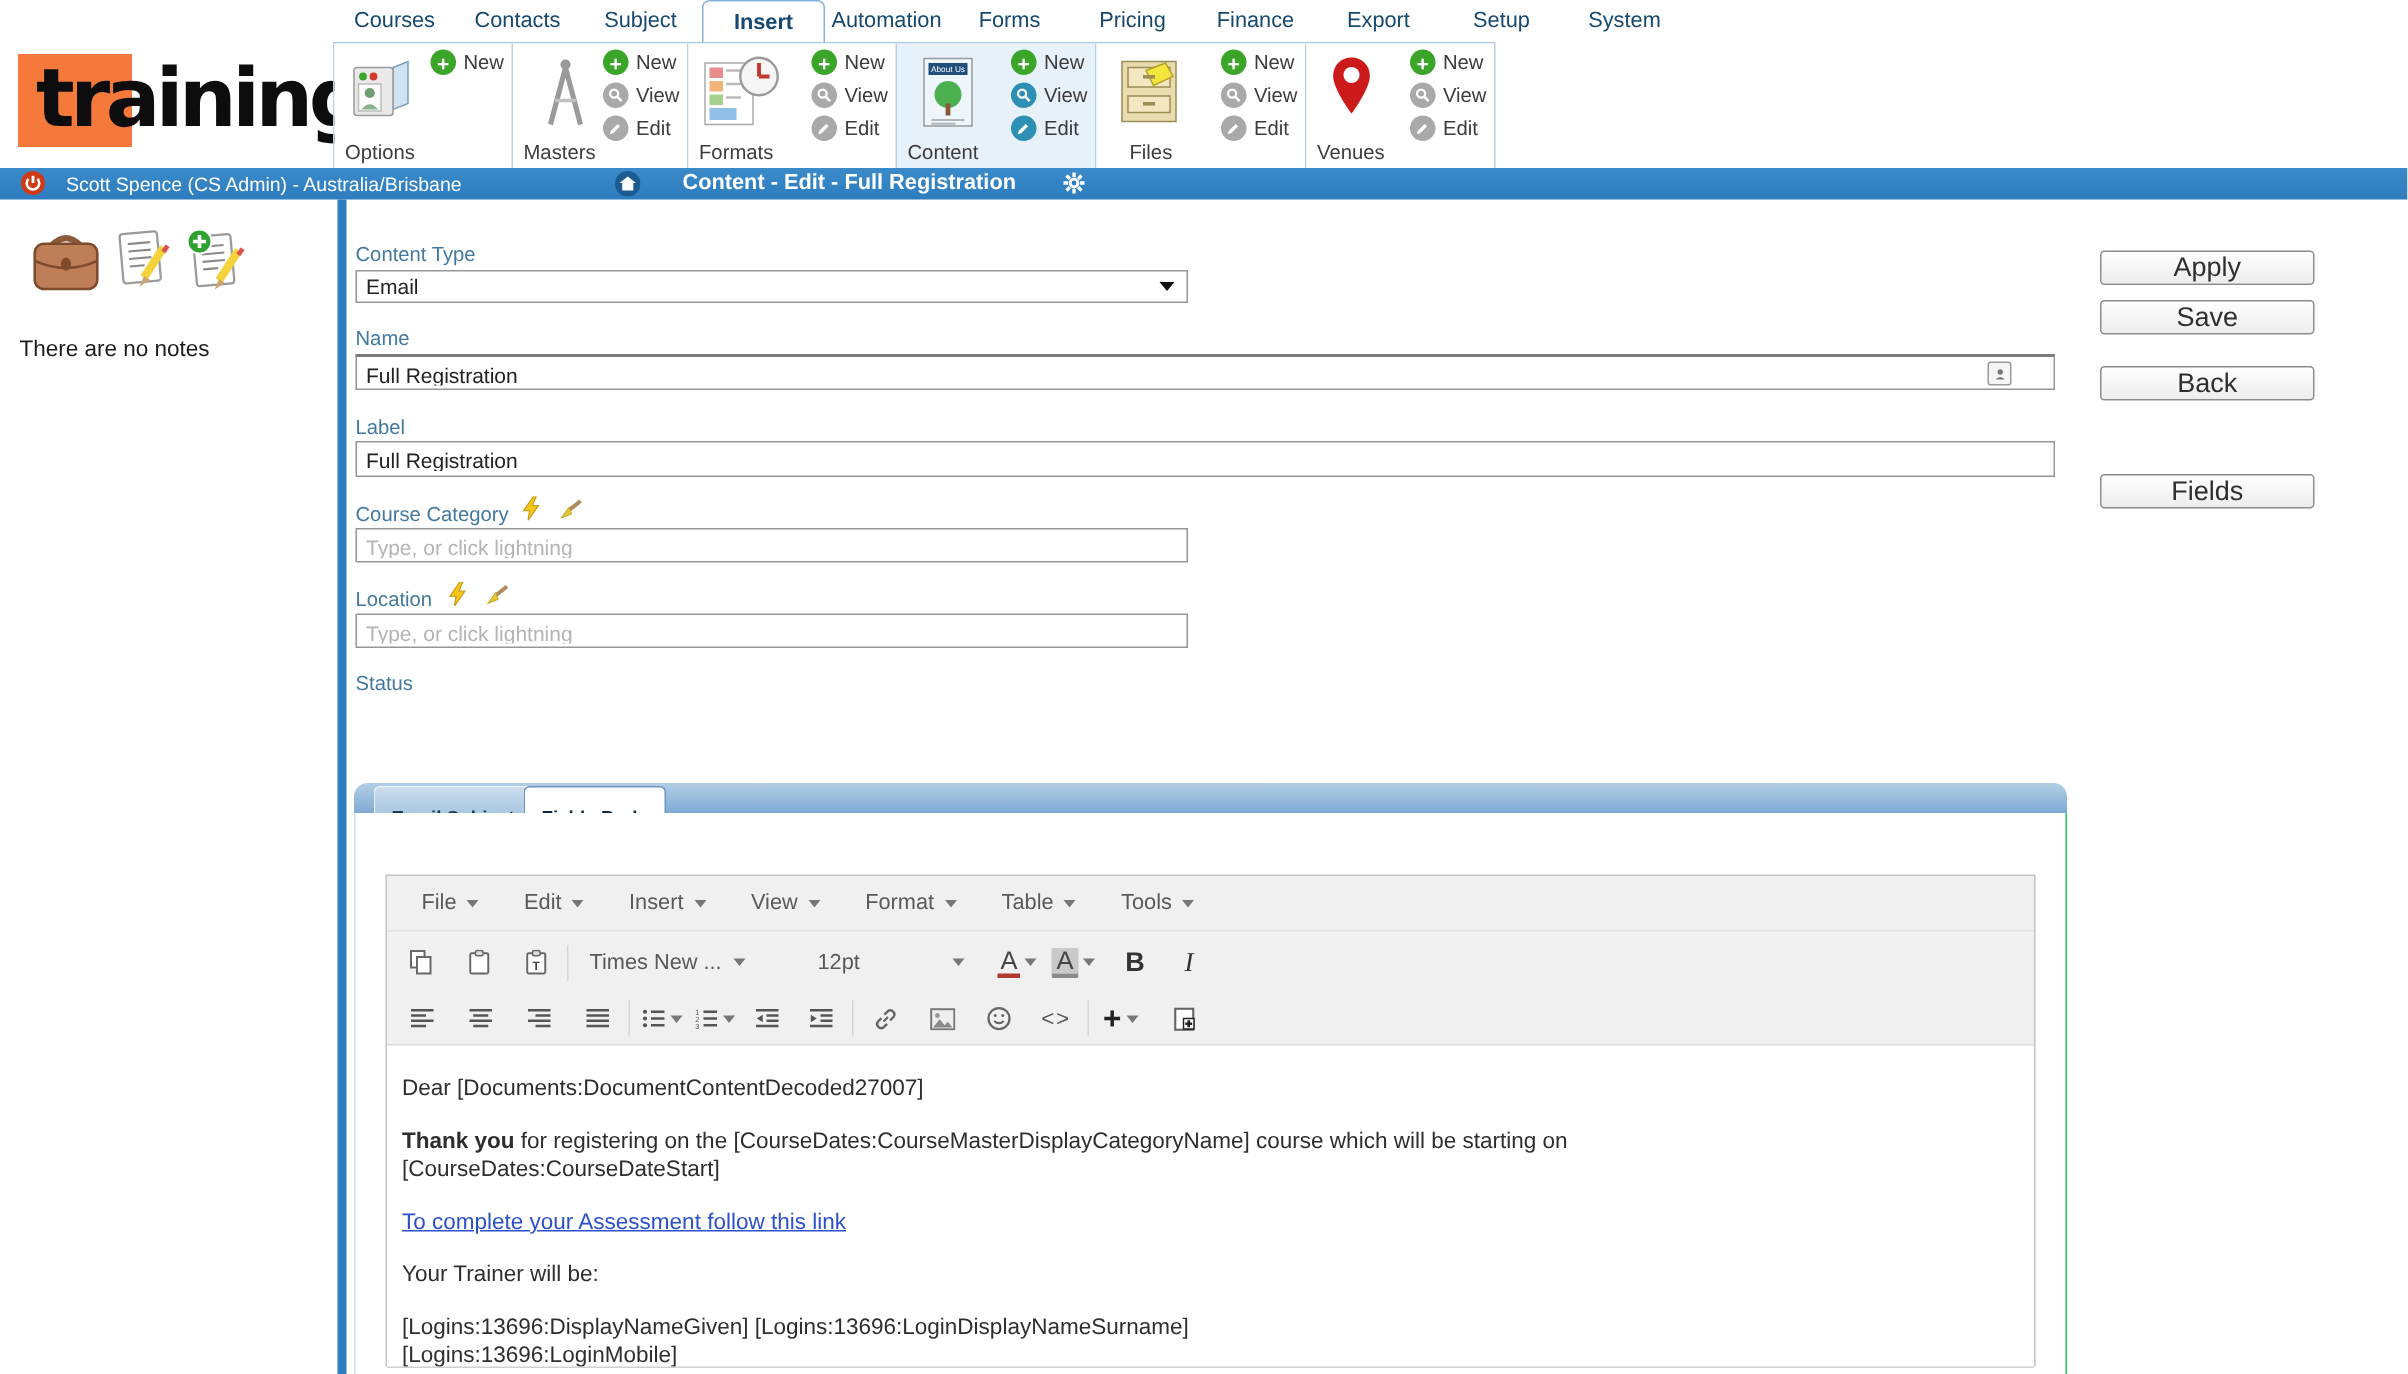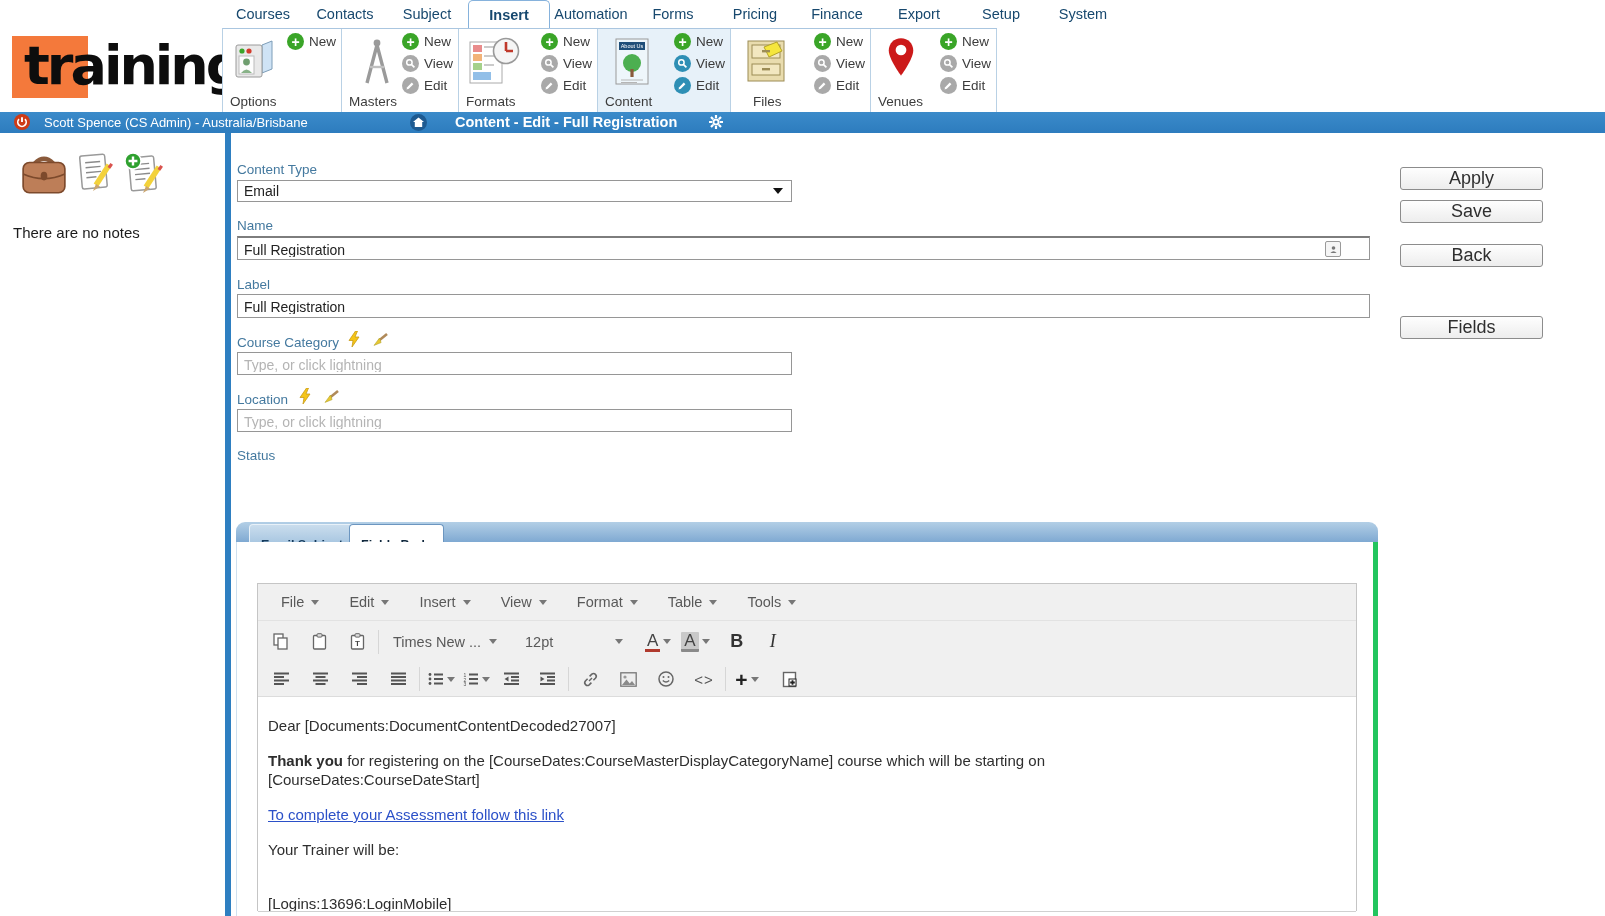--- a/index.html
+++ b/index.html
@@ -55,21 +55,21 @@
 
   
   .abtn { position:absolute; left:1400px; width:143px; height:23px; border:1px solid #8c8c8c; border-radius:3px; background:linear-gradient(#fefefe,#ededed); font-size:18px; color:#2f2f2f; text-align:center; line-height:21px; cursor:pointer; }
 
   
   .tabwrap { position:absolute; left:236px; top:522px; width:1142px; height:394px; }
   .tabbar { position:relative; height:20px; background:linear-gradient(#b3cfe6,#7fa9d2); border-radius:9px 9px 0 0; }
   .etab { position:absolute; top:2px; height:18px; padding:12px 11px; font-size:12.5px; font-weight:bold; line-height:17px; border-radius:4px 4px 0 0; cursor:pointer; }
   .etab.subject { left:13px; color:#143a5c; background:linear-gradient(#cadded,#9dbfdd); border:1px solid #e8f1f8; border-bottom:none; }
   .etab.body { left:113px; color:#10283d; background:#fff; border:1px solid #6c96c0; border-bottom:none; }
-  .tabpanel { position:absolute; top:20px; left:0; right:0; bottom:0; background:#fff; border-left:1px solid #cfe0ef; border-right:5px solid #22c55e; }
+  .tabpanel { position:absolute; top:20px; left:0; right:0; bottom:0; background:#fff; border-left:1px solid #cfe0ef; border-right:1px solid #22c55e; }
 
   .editor { position:absolute; left:20px; top:41px; width:1100px; height:328px; border:1px solid #c5c5c5; background:#f0f0f0; }
   .menubar { height:36px; display:flex; align-items:center; padding-left:12px; gap:8px; }
   .menu-item { display:flex; align-items:center; gap:7px; font-size:14.5px; color:#595959; padding:6px 11px; cursor:pointer; }
   .caret { width:0; height:0; border-left:4px solid transparent; border-right:4px solid transparent; border-top:5px solid #777; }
   .toolbar1 { height:42px; border-top:1px solid #e2e2e2; display:flex; align-items:center; padding-left:10px; }
   .toolbar2 { height:34px; display:flex; align-items:center; padding-left:10px; }
   .tbtn { min-width:26px; height:26px; display:inline-flex; align-items:center; justify-content:center; gap:3px; cursor:pointer; border-radius:2px; color:#595959; }
   .tsep { width:1px; height:24px; background:#d6d6d6; margin:0 8px; }
   .fontname { width:116px; font-size:14.5px; color:#595959; display:inline-flex; justify-content:space-between; align-items:center; padding:0 6px; cursor:pointer; }
@@ -500,21 +500,21 @@
                 <rect x="1.5" y="2.5" width="12" height="13.5" rx="1" fill="#fff" stroke="#666" stroke-width="1.3"></rect>
                 <rect x="5" y="0.7" width="5" height="3.4" rx="1" fill="#ddd" stroke="#666"></rect>
                 <text x="7.5" y="13.4" font-size="8" fill="#444" text-anchor="middle" font-family="Liberation Sans,sans-serif" font-weight="bold">T</text>
               </svg>
           </span>
           <span class="tsep"></span>
           <span class="fontname">
             <span>Times New ...</span>
             <span class="caret"></span>
           </span>
-          <span class="fontsize" style="margin-left:16px">
+          <span class="fontsize" style="margin-left:36px">
             <span>12pt</span>
             <span class="caret"></span>
           </span>
           <span class="tbtn" style="margin-left:16px">
             <span class="fc-a">A</span>
             <span class="caret"></span>
           </span>
           <span class="tbtn" style="margin-left:10px">
             <span class="bc-a">A</span>
             <span class="caret"></span>
@@ -615,20 +615,20 @@
                 <path d="M10.5 9.2 v4.6 M8.2 11.5 h4.6" stroke="#222" stroke-width="1.8"></path>
               </svg>
             </span>
         </div>
 
         <div class="econtent">
           <p><span>Dear [Documents:DocumentContentDecoded27007]</span></p>
           <p><b>Thank you</b><span> for registering on the [CourseDates:CourseMasterDisplayCategoryName] course which will be starting on [CourseDates:CourseDateStart]</span></p>
           <p><span class="elink">To complete your Assessment follow this link</span></p>
           <p><span>Your Trainer will be:</span></p>
-          <p style="margin-bottom:0"><br><span>[Logins:13696:LoginMobile]</span></p>
+          <p style="margin-bottom:0"><span>[Logins:13696:DisplayNameGiven] [Logins:13696:LoginDisplayNameSurname]</span><br><span>[Logins:13696:LoginMobile]</span></p>
         </div>
 
       </div>
     </div>
   </div>
 
 </div>
 
 </body></html>

